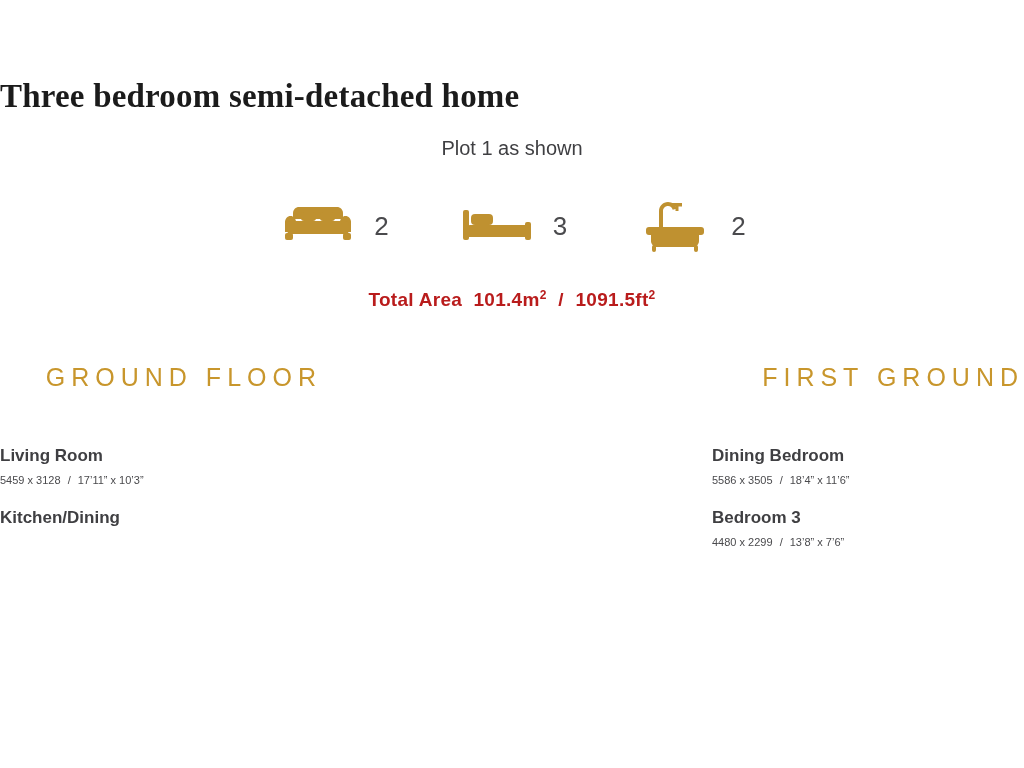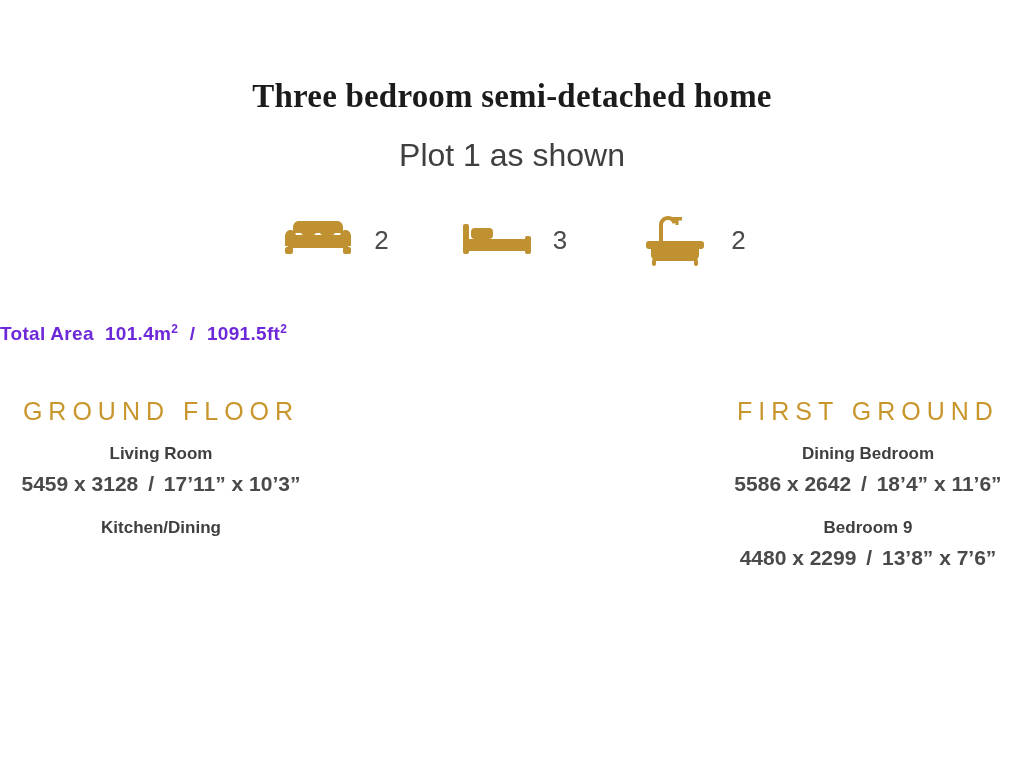--- a/index.html
+++ b/index.html
@@ -16,32 +16,32 @@
     position: relative;
   }
 
   .page {
     width: 1024px;
     height: 768px;
     position: relative;
   }
 
   .title {
-    text-align: center;
+    text-align: left;
     font-family: "Liberation Serif", serif;
     font-weight: bold;
     font-size: 33px;
     color: #1b1b1b;
     letter-spacing: 0.2px;
     margin-top: 78px;
   }
 
   .subtitle {
     text-align: center;
-    font-size: 32px;
+    font-size: 20px;
     color: #3f3f42;
     margin-top: 22px;
     font-weight: 400;
   }
 
   .icon-row {
     display: flex;
     justify-content: center;
     align-items: center;
     gap: 68px;
@@ -62,24 +62,25 @@
     justify-content: center;
   }
 
   .icon-count {
     font-size: 26px;
     color: #4a4a4d;
     font-weight: 400;
   }
 
   .total-area {
-    margin-top: 54px;
+    text-align: center;
+    margin-top: 34px;
     font-size: 19px;
     font-weight: bold;
-    color: #6d28d9;
+    color: #b91c1c;
     letter-spacing: 0.3px;
   }
   .total-area sup {
     font-size: 12px;
     vertical-align: super;
   }
   .total-area .sep {
     font-weight: bold;
     padding: 0 6px;
   }
@@ -98,38 +99,37 @@
   }
   .floor-col.right {
     padding-left: 200px;
   }
 
   .floor-heading {
     color: #c8962c;
     font-size: 25px;
     letter-spacing: 6px;
     font-weight: 400;
-    text-align: center;
-    margin-bottom: 18px;
+    text-align: right;
+    margin-bottom: 54px;
   }
 
   .room {
-    text-align: center;
     margin-bottom: 22px;
   }
   .room-name {
     font-size: 17px;
     font-weight: bold;
     color: #3f3f42;
     margin-bottom: 8px;
   }
   .room-dims {
-    font-size: 21px;
+    font-size: 11px;
     color: #4a4a4d;
-    font-weight: 700;
+    font-weight: 400;
   }
   .room-dims .slash {
     padding: 0 4px;
   }
 </style>
 </head>
 <body>
 
 <div class="page">
 
@@ -215,29 +215,29 @@
         <div class="room-name">Kitchen/Dining</div>
       </div>
     </div>
 
     <div class="floor-col right">
       <div class="floor-heading">FIRST GROUND</div>
 
       <div class="room">
         <div class="room-name">Dining Bedroom</div>
         <div class="room-dims">
-          <span>5586 x 2642</span>
+          <span>5586 x 3505</span>
           <span class="slash">/</span>
           <span>18’4” x 11’6”</span>
         </div>
       </div>
 
 
       <div class="room">
-        <div class="room-name">Bedroom 9</div>
+        <div class="room-name">Bedroom 3</div>
         <div class="room-dims">
           <span>4480 x 2299</span>
           <span class="slash">/</span>
           <span>13’8” x 7’6”</span>
         </div>
       </div>
     </div>
 
   </div>
 

